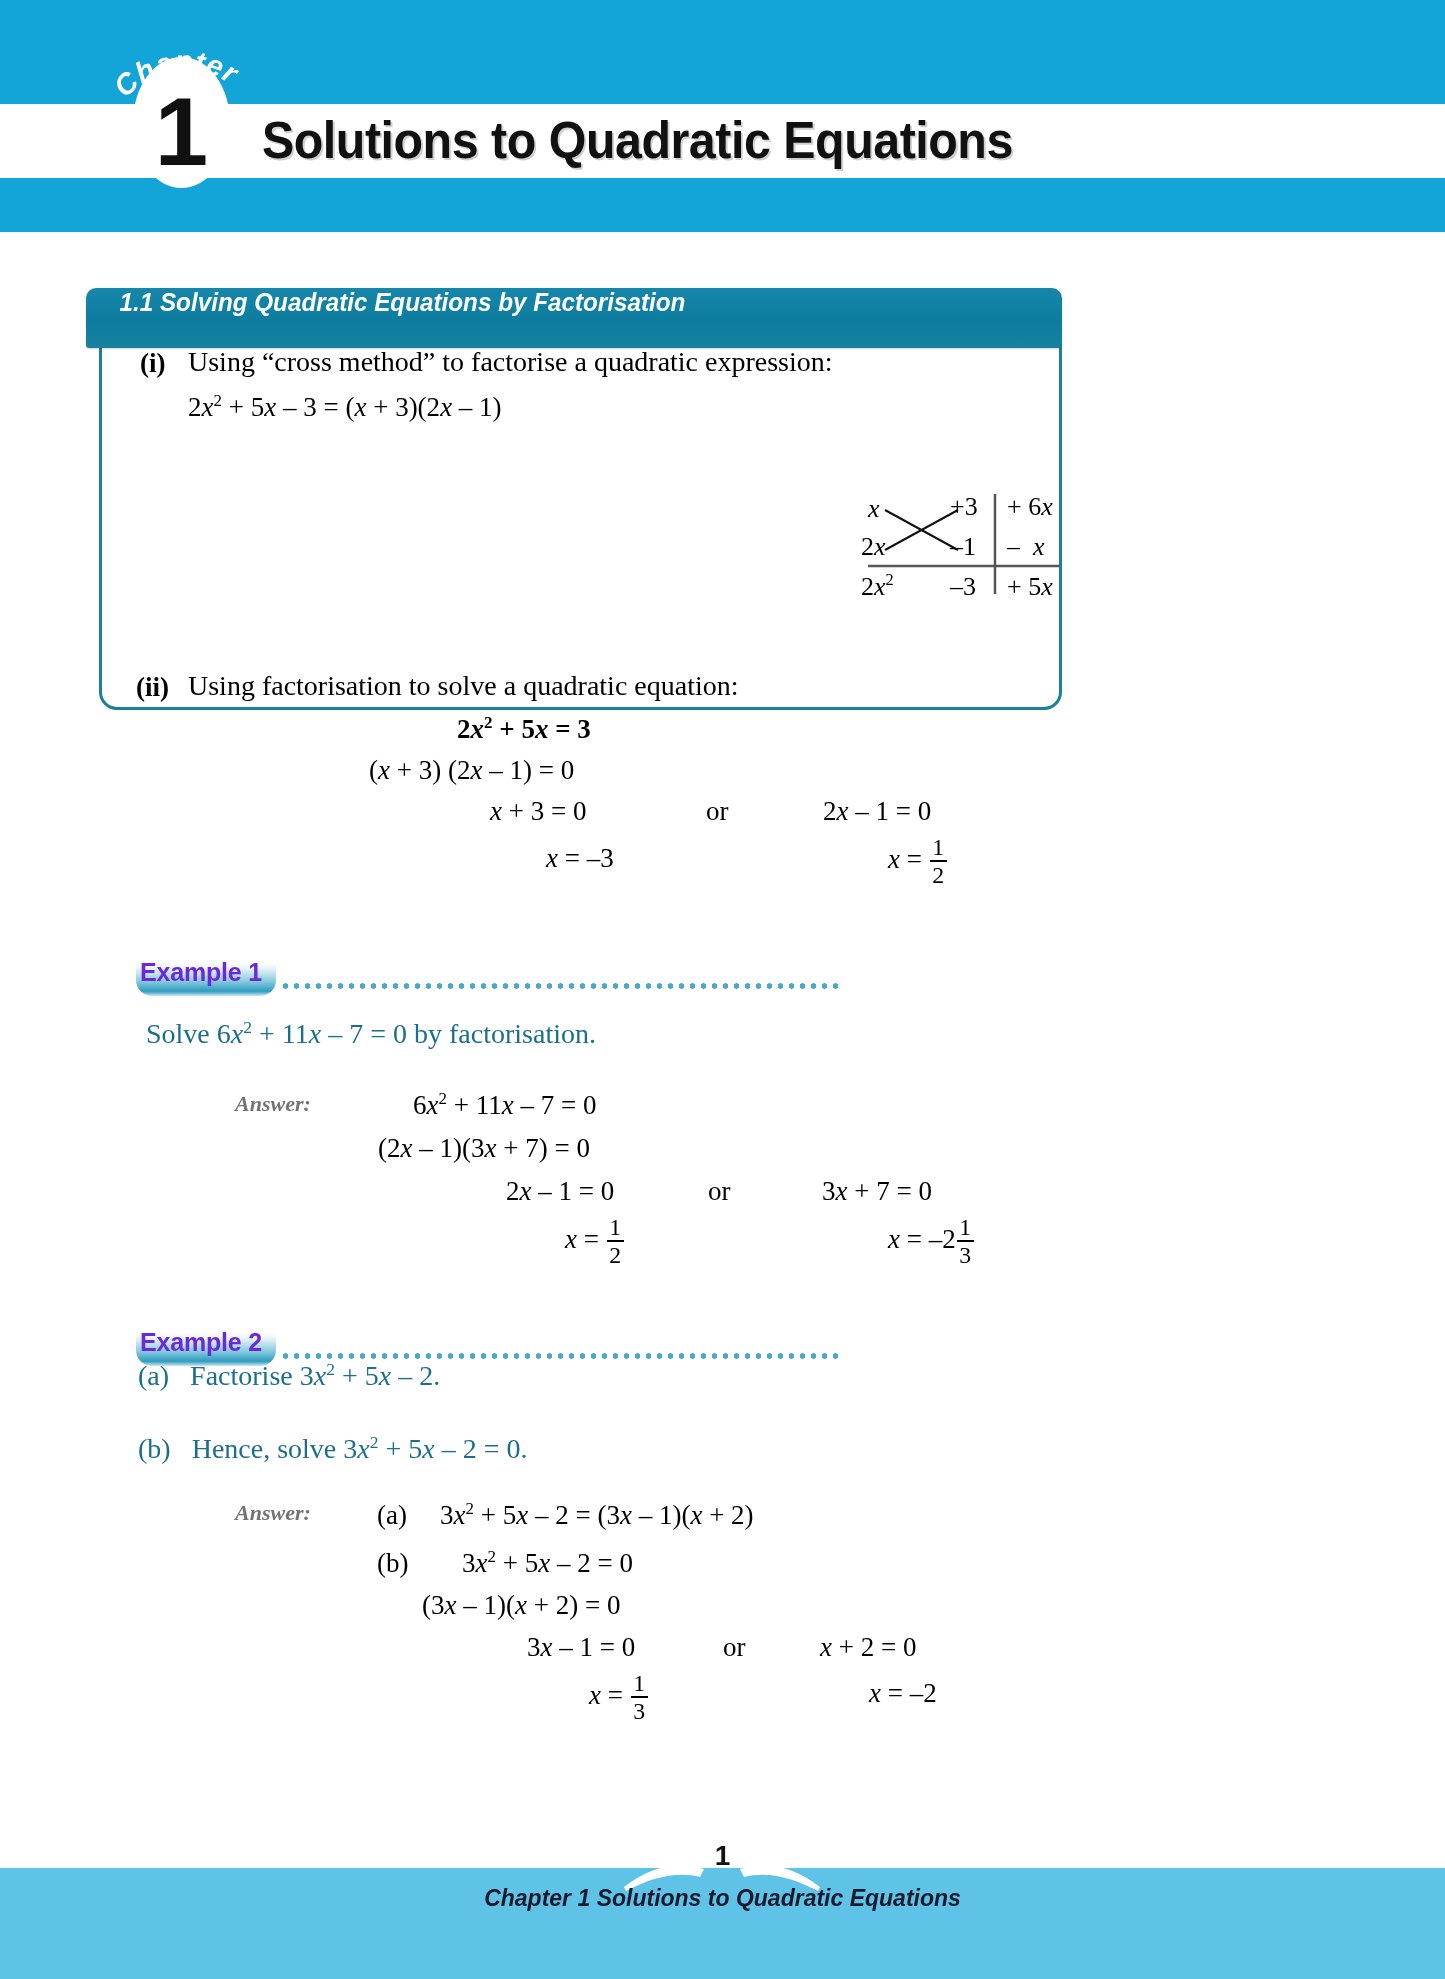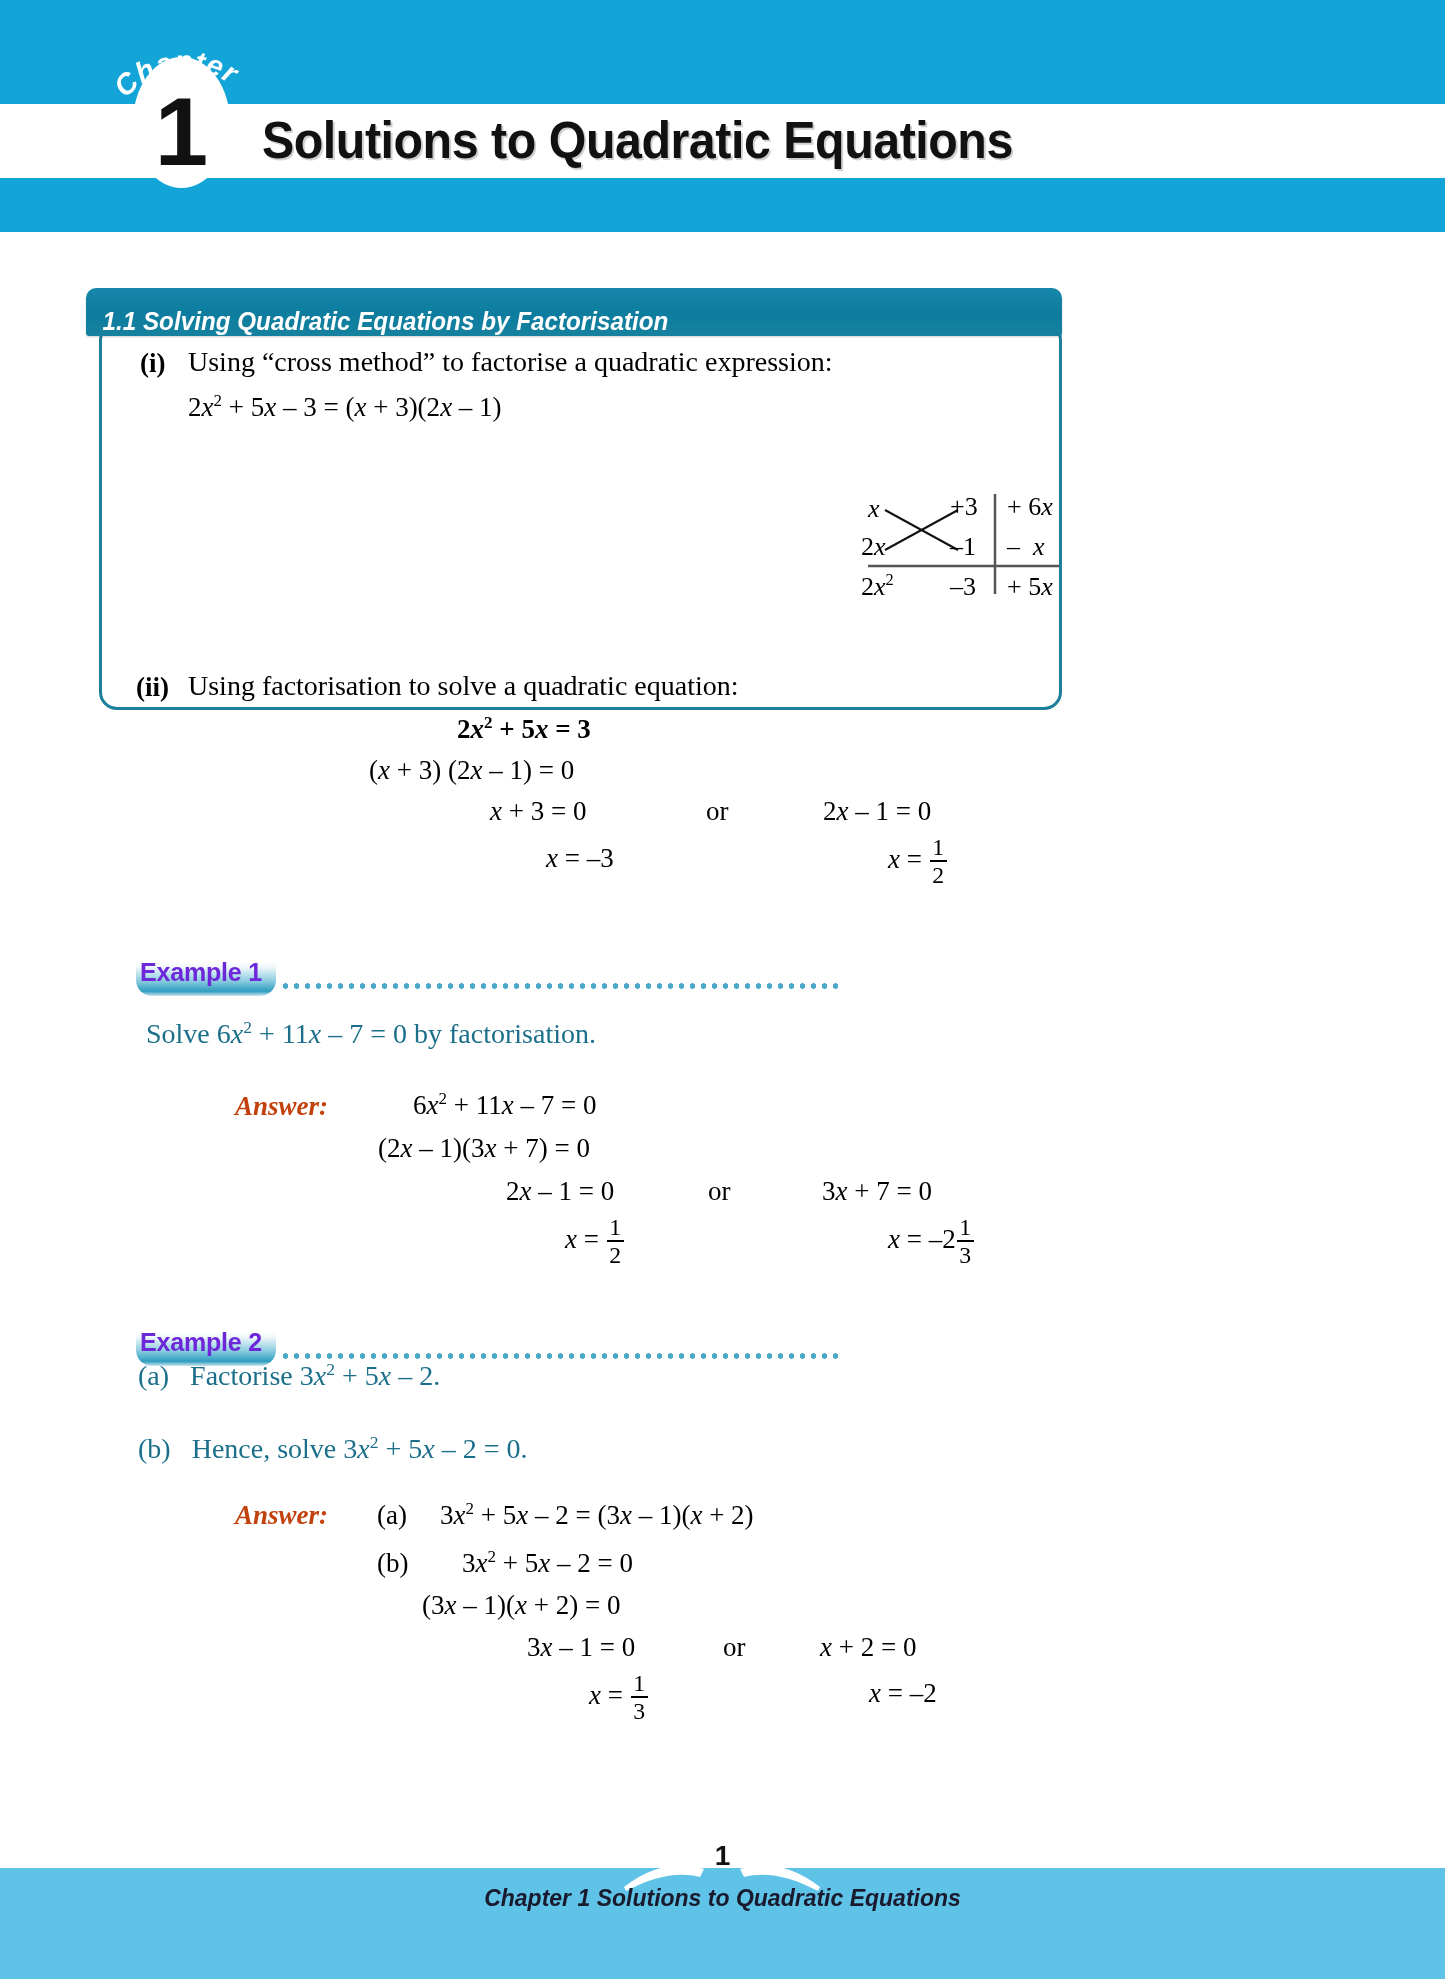--- a/index.html
+++ b/index.html
@@ -83,27 +83,28 @@
 
   
   .sec-wrap {
     position: absolute;
     left: 86px; top: 288px;
     width: 976px;
   }
   .sec-bar {
     position: relative;
     width: 976px;
-    height: 48px;
+    height: 60px;
     background: linear-gradient(to bottom, #1687ab 0%, #0d7c9e 55%, #17829f 100%);
     border-radius: 10px 10px 3px 3px;
     display: flex;
-    align-items: flex-end;
+    align-items: flex-start;
     z-index: 3;
     box-shadow: 0 1px 2px rgba(0,0,0,0.18);
+    padding-left: 17px;
   }
   .sec-bar-label {
     font-family: "Liberation Sans", sans-serif;
     font-style: italic;
     font-weight: bold;
     font-size: 25px;
     color: #ffffff;
     padding-left: 17px;
     transform: scaleX(0.97);
     transform-origin: left center;
@@ -204,22 +205,22 @@
     font-size: 28px;
     color: #1b6f8b;
     font-family: "Liberation Serif", serif;
     white-space: nowrap;
   }
   .ans-label {
     position: absolute;
     font-family: "Liberation Serif", serif;
     font-weight: bold;
     font-style: italic;
-    font-size: 27px;
-    color: #c2410c;
+    font-size: 22px;
+    color: #737373;
   }
 
   
   .ftr-band {
     position: absolute; left: 0; top: 1868px;
     width: 1445px; height: 111px;
     background: #5ec3e6;
   }
   .ftr-pagenum {
     position: absolute;

